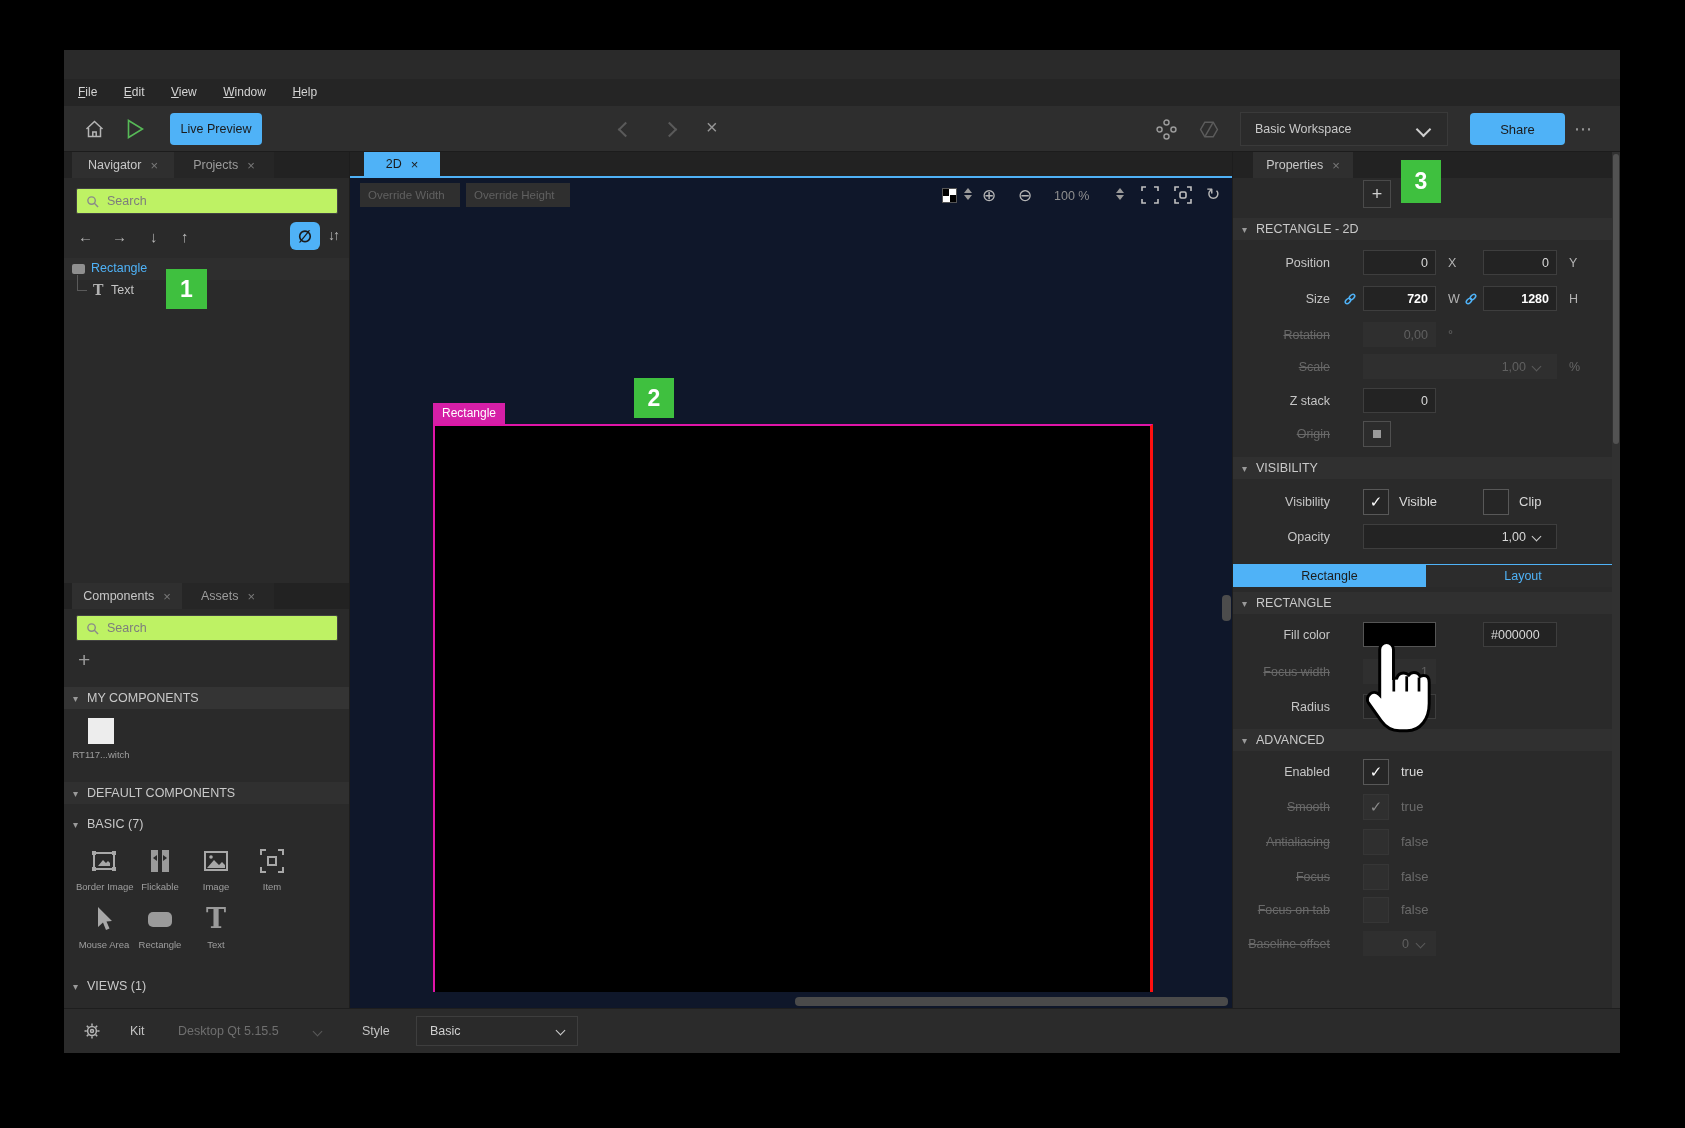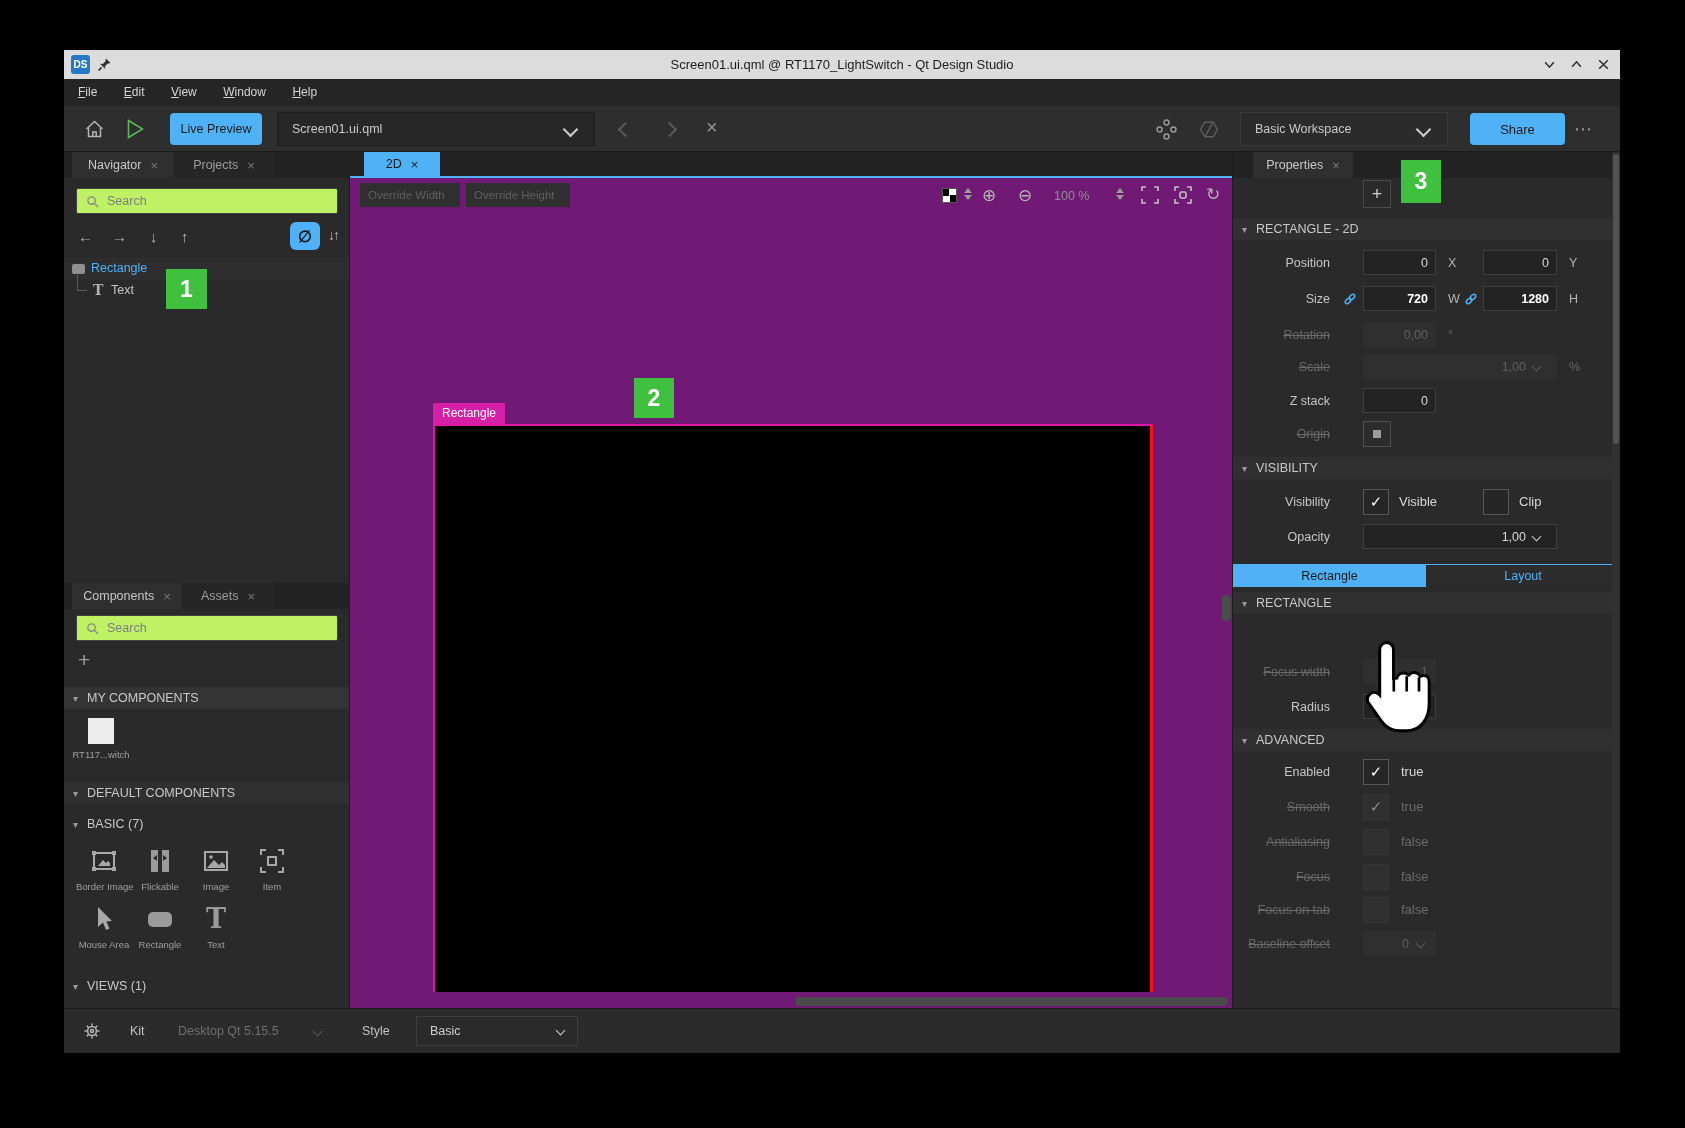--- a/index.html
+++ b/index.html
@@ -28,21 +28,21 @@
   .chv{display:inline-block;width:9px;height:9px;border-right:2px solid #cfcfcf;border-bottom:2px solid #cfcfcf;}
   .chv.down{transform:rotate(45deg);}
   .chv.left{transform:rotate(135deg);}
   .chv.right{transform:rotate(-45deg);}
   .chv.dim{border-color:#5a5a5a;}
   .chv.sm{width:6px;height:6px;border-width:1.6px;}
 
   
   .main{left:0;top:102px;width:100%;height:856px;}
   .left-panel{left:0;top:0;width:286px;height:856px;background:#2a2a2a;border-right:1px solid #1d1d1d;box-sizing:border-box;overflow:hidden;}
-  .canvas-panel{left:286px;top:0;width:883px;height:856px;background:#701a75;border-right:1px solid #1d1d1d;box-sizing:border-box;overflow:hidden;}
+  .canvas-panel{left:286px;top:0;width:883px;height:856px;background:#0f172a;border-right:1px solid #1d1d1d;box-sizing:border-box;overflow:hidden;}
   .right-panel{left:1169px;top:0;width:387px;height:856px;background:#2a2a2a;overflow:hidden;}
 
   
   .tabstrip{left:0;top:0;width:100%;height:26px;background:#222;}
   .tab{position:absolute;top:0;height:26px;background:#262626;color:#9c9c9c;font-size:12.5px;
        display:flex;align-items:center;justify-content:center;gap:9px;}
   .tab.active{background:#2f2f2f;color:#c8c8c8;}
   .tab .x{color:#7a7a7a;font-size:13px;line-height:1;}
   .tab.blue{background:#4fb2f7;color:#1b1b1b;}
   .tab.blue .x{color:#1b1b1b;}
@@ -86,39 +86,20 @@
   .sb-text{color:#c3c3c3;font-size:12.5px;line-height:44px;}
   .sb-dim{color:#6f6f6f;}
 
   .icon-uni{color:#b5b5b5;font-size:15px;line-height:1;}
 </style>
 </head>
 <body>
 
 <div class="a window">
 
-  <div class="a titlebar">
-    <div class="a ds-logo">DS</div>
-    <svg class="a" style="left:33px;top:7px" width="15" height="15" viewBox="0 0 15 15">
-      <path d="M9 1.5 L13.5 6 L10.5 6.7 L8 9.2 L8.3 12 L3 6.7 L5.8 7 L8.3 4.5 Z" fill="#333"></path>
-      <path d="M4.6 10.4 L1.6 13.4" stroke="#333" stroke-width="1.5"></path>
-    </svg>
-    <div class="a win-title">Screen01.ui.qml @ RT1170_LightSwitch - Qt Design Studio</div>
-    <div class="winctl">
-      <svg width="13" height="13" viewBox="0 0 12 12">
-          <polyline points="2,4 6,8.5 10,4" fill="none" stroke="#2e2e2e" stroke-width="1.4"></polyline>
-        </svg>
-      <svg width="13" height="13" viewBox="0 0 12 12">
-          <polyline points="2,8 6,3.5 10,8" fill="none" stroke="#2e2e2e" stroke-width="1.4"></polyline>
-        </svg>
-      <svg width="13" height="13" viewBox="0 0 12 12">
-          <path d="M2 2 L10 10 M10 2 L2 10" stroke="#2e2e2e" stroke-width="1.4"></path>
-        </svg>
-    </div>
-  </div>
 
   <div class="a menubar">
     <span class="menu-item">File</span>
     <span class="menu-item">Edit</span>
     <span class="menu-item">View</span>
     <span class="menu-item">Window</span>
     <span class="menu-item">Help</span>
   </div>
 
   <div class="a toolbar">
@@ -127,24 +108,20 @@
         <path d="M2.5 10 L10.5 2.5 L18.5 10"></path>
           <path d="M4.5 9 V17.5 H16.5 V9"></path>
           <path d="M8.8 17.5 V13 H12.2 V17.5"></path>
       </g>
     </svg>
     <svg class="a" style="left:63px;top:13px" width="17" height="20" viewBox="0 0 17 20">
       <path d="M1.5 1.5 L15.5 10 L1.5 18.5 Z" fill="none" stroke="#57b957" stroke-width="1.6"></path>
     </svg>
     <div class="a btn-blue" style="left:106px;top:7px;width:92px;height:32px">Live Preview</div>
 
-    <div class="a tool-box" style="left:213px;top:6px;width:318px;height:34px">
-      <span style="padding-left:14px">Screen01.ui.qml</span>
-      <span class="chv down" style="position:absolute;right:18px;top:11px"></span>
-    </div>
     <span class="a chv left dim" style="left:556px;top:18px"></span>
     <span class="a chv right dim" style="left:600px;top:18px"></span>
     <span class="a" style="left:642px;top:10px;font-size:20px;color:#969696">×</span>
 
     <svg class="a" style="left:1092px;top:13px" width="21" height="21" viewBox="0 0 20 20">
       <g stroke="#9a9a9a" stroke-width="1.4" fill="none">
         <circle cx="10" cy="3.4" r="2.4"></circle>
           <circle cx="3.4" cy="10" r="2.4"></circle>
           <circle cx="16.6" cy="10" r="2.4"></circle>
           <circle cx="10" cy="16.6" r="2.4"></circle>
@@ -448,20 +425,27 @@
         <span class="a chv down sm" style="left:300px;top:9px"></span>
       </div>
 
       <div class="a" style="left:0;top:412px;width:193px;height:23px;background:#4fb2f7;color:#1c1c1c;font-size:12.5px;display:flex;align-items:center;justify-content:center">Rectangle</div>
       <div class="a" style="left:193px;top:412px;width:194px;height:23px;background:#2c2c2c;color:#4fb2f7;font-size:12.5px;display:flex;align-items:center;justify-content:center;border-top:1px solid #4fb2f7;box-sizing:border-box">Layout</div>
 
       <div class="a secbar bg2" style="top:440px">
         <span class="caret">▾</span>
         <span>RECTANGLE</span>
       </div>
+      <div class="a prow" style="top:470px">
+        <div class="plabel">Fill color</div>
+        <div class="a" style="left:130px;top:0;width:73px;height:25px;background:#000;border:1px solid #555;box-sizing:border-box"></div>
+        <div class="fld lft" style="left:250px;width:74px">
+            <span>#000000</span>
+          </div>
+      </div>
       <div class="a prow" style="top:507px">
         <div class="plabel dis">Focus width</div>
         <div class="fld dis" style="left:130px;width:73px">
             <span>1</span>
           </div>
       </div>
       <div class="a prow" style="top:542px">
         <div class="plabel">Radius</div>
         <div class="fld" style="left:130px;width:73px">
             <span>0</span>

